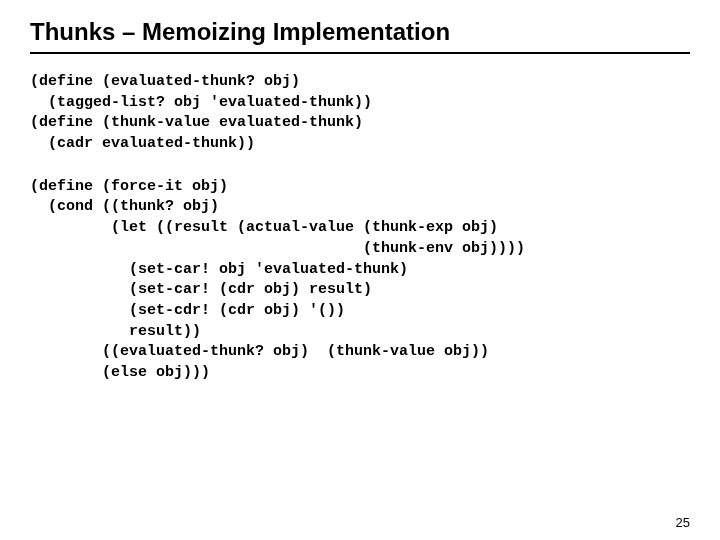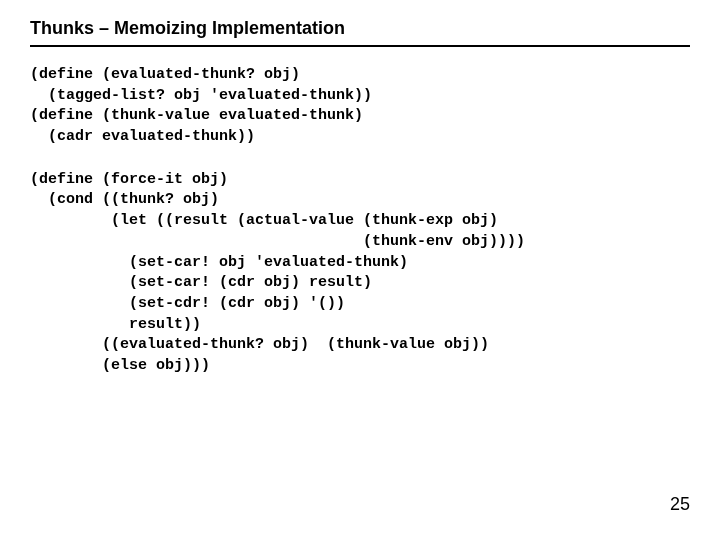--- a/index.html
+++ b/index.html
@@ -8,43 +8,43 @@
       width: 720px;
       height: 540px;
       background: #fff;
       font-family: Arial, Helvetica, sans-serif;
       position: relative;
     }
     .slide {
       padding: 18px 30px 0 30px;
     }
     .title {
-      font-size: 18px;
+      font-size: 24px;
       font-weight: bold;
       color: #000;
       margin: 0 0 6px 0;
     }
     .hr {
       border: none;
       border-top: 2px solid #000;
       margin: 0 0 18px 0;
     }
     .code {
       font-family: "Courier New", Courier, monospace;
       font-size: 15px;
       font-weight: bold;
       white-space: pre;
       line-height: 1.38;
       color: #000;
     }
     .page-num {
       position: absolute;
-      bottom: 25px;
+      bottom: 10px;
       right: 30px;
-      font-size: 18px;
+      font-size: 13px;
       color: #000;
     }
   </style>
 </head>
 <body>
 
 <div class="slide">
   <h1 class="title">Thunks – Memoizing Implementation</h1>
   <hr class="hr">
   <div class="code">(define (evaluated-thunk? obj)

